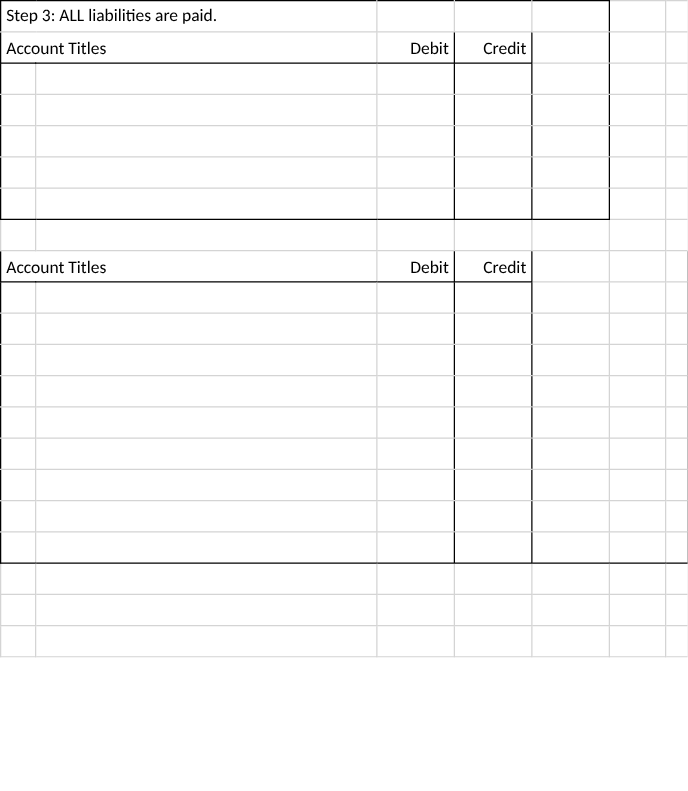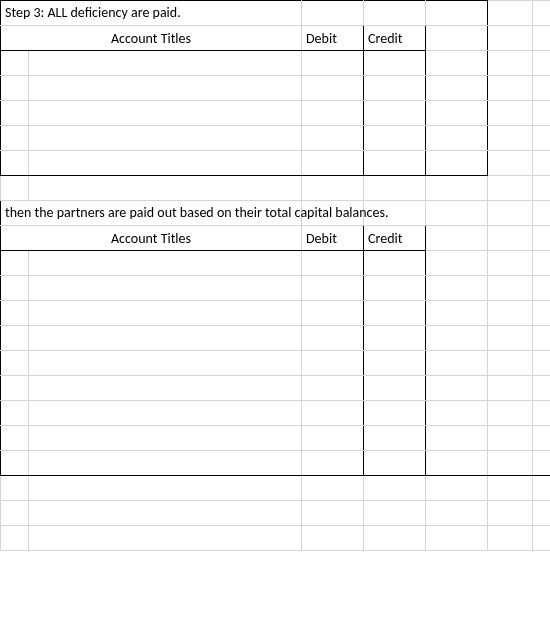--- a/index.html
+++ b/index.html
@@ -37,22 +37,22 @@
   col.c5 { width: 62px; }
   col.c6 { width: 45px; }
   col.c7 { width: 18px; }
 
   
   .bt { border-top: 1px solid #000 !important; }
   .bb { border-bottom: 1px solid #000 !important; }
   .bl { border-left: 1px solid #000 !important; }
   .br { border-right: 1px solid #000 !important; }
 
-  .hdr { text-align: center; }
-  .center { text-align: left; }
+  .hdr { text-align: left; }
+  .center { text-align: right; }
 
   
   .span-text {
     position: relative;
   }
   .span-text > span {
     position: absolute;
     left: 4px;
     top: 3px;
     white-space: nowrap;
@@ -69,21 +69,21 @@
         <col class="c3">
         <col class="c4">
         <col class="c5">
         <col class="c6">
         <col class="c7">
   </colgroup>
   <tbody>
 
     <tr>
       <td class="span-text bt bl" colspan="2">
-            <span>Step 3: ALL deficiency are paid.</span>
+            <span>Step 3: ALL liabilities are paid.</span>
           </td>
       <td class="bt"></td>
       <td class="bt"></td>
       <td class="bt br"></td>
       <td></td>
       <td></td>
     </tr>
 
     <tr>
       <td class="hdr bl bb" colspan="2"><span>Account Titles</span></td>
@@ -144,30 +144,20 @@
       <td></td>
       <td></td>
       <td></td>
       <td></td>
       <td></td>
       <td></td>
       <td></td>
     </tr>
 
 
-    <tr>
-      <td class="span-text bl" colspan="2">
-            <span>then the partners are paid out based on their total capital balances.</span>
-          </td>
-      <td></td>
-      <td></td>
-      <td></td>
-      <td></td>
-      <td class="br"></td>
-    </tr>
 
     <tr>
       <td class="hdr bl bb" colspan="2"><span>Account Titles</span></td>
       <td class="center bt bb bl br"><span>Debit</span></td>
       <td class="center bt bb br"><span>Credit</span></td>
       <td></td>
       <td></td>
       <td class="br"></td>
     </tr>
 

